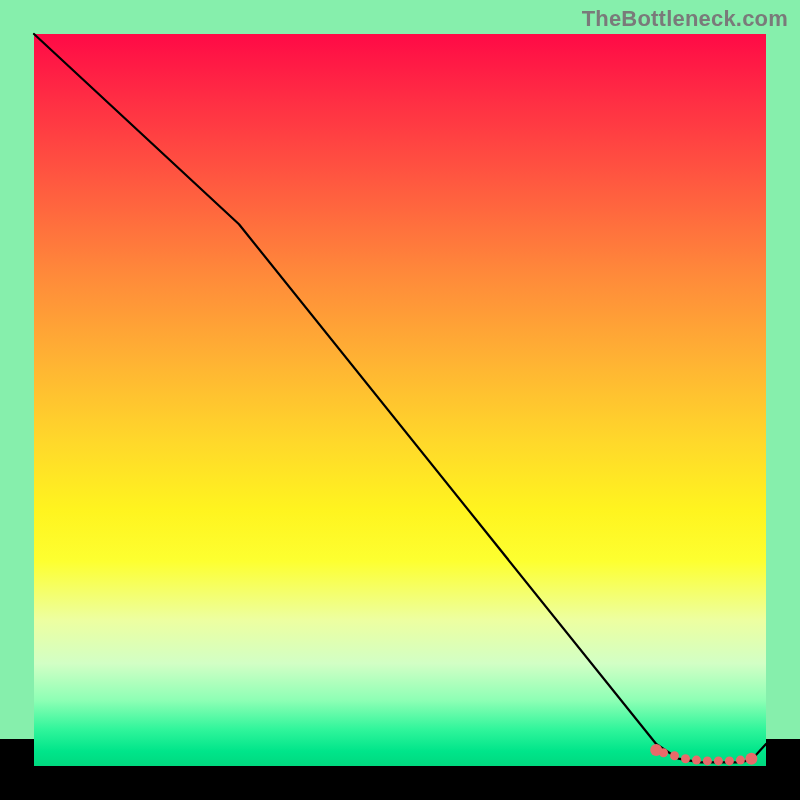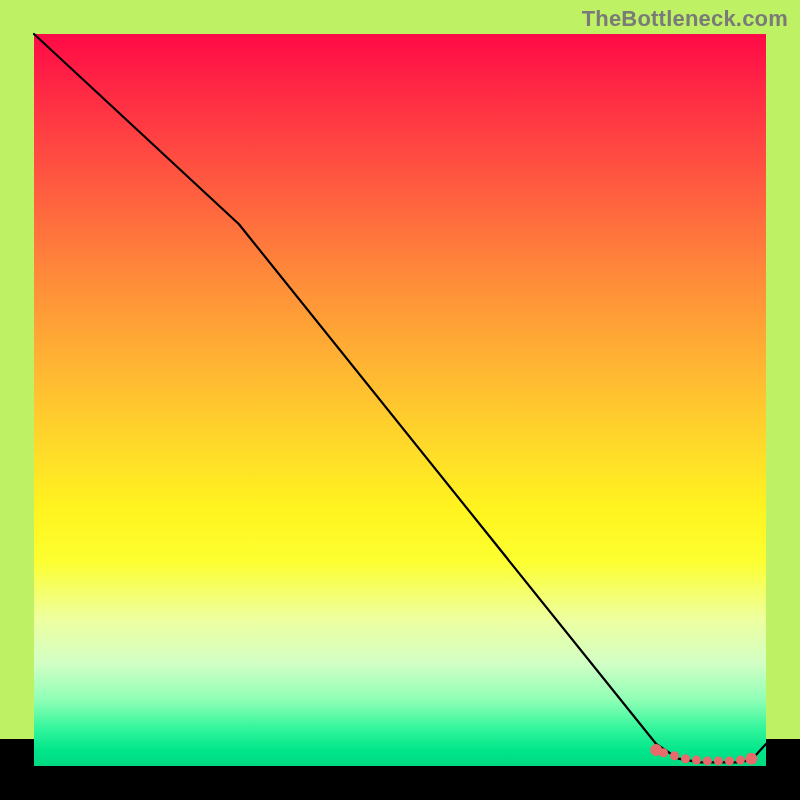--- a/index.html
+++ b/index.html
@@ -8,21 +8,21 @@
     width: 800px;
     height: 800px;
     background: #000;
     overflow: hidden;
     font-family: Arial, Helvetica, sans-serif;
   }
   .frame {
     position: relative;
     width: 800px;
     height: 739px;
-    background: #bef264;
+    background: #86efac;
   }
   .plot-area {
     position: absolute;
     left: 34px;
     top: 34px;
     width: 732px;
     height: 732px;
     
     background: linear-gradient(to bottom,
       #ff0a46 0%,

